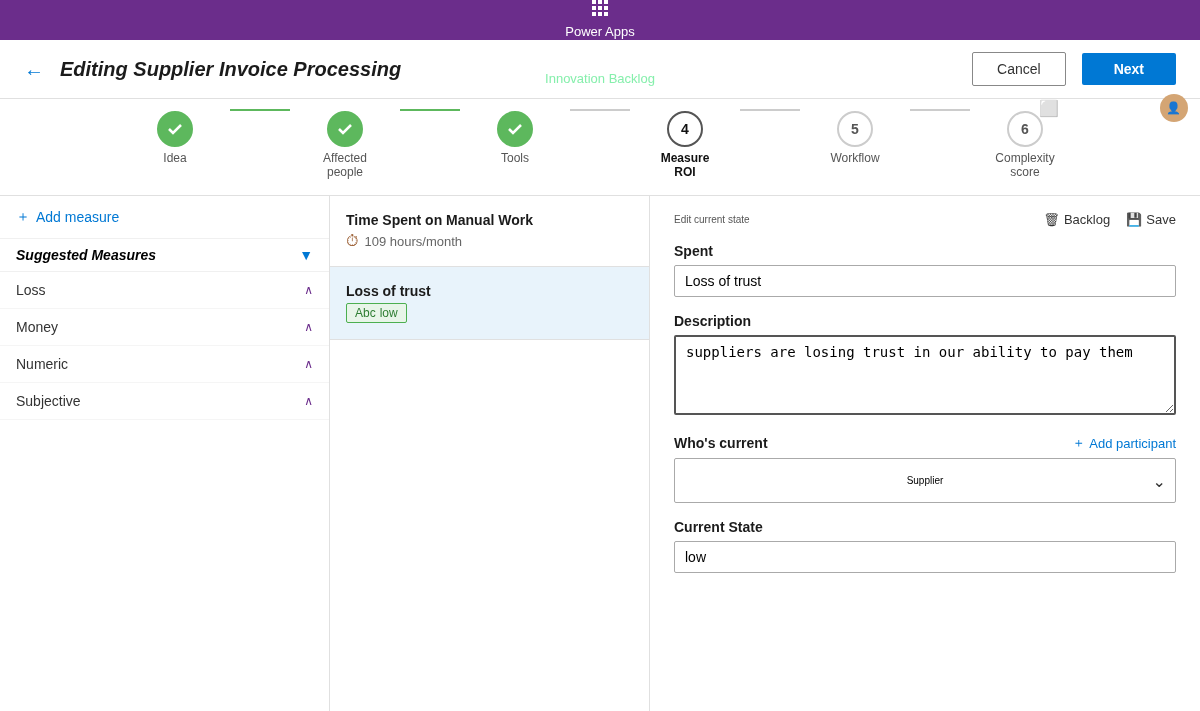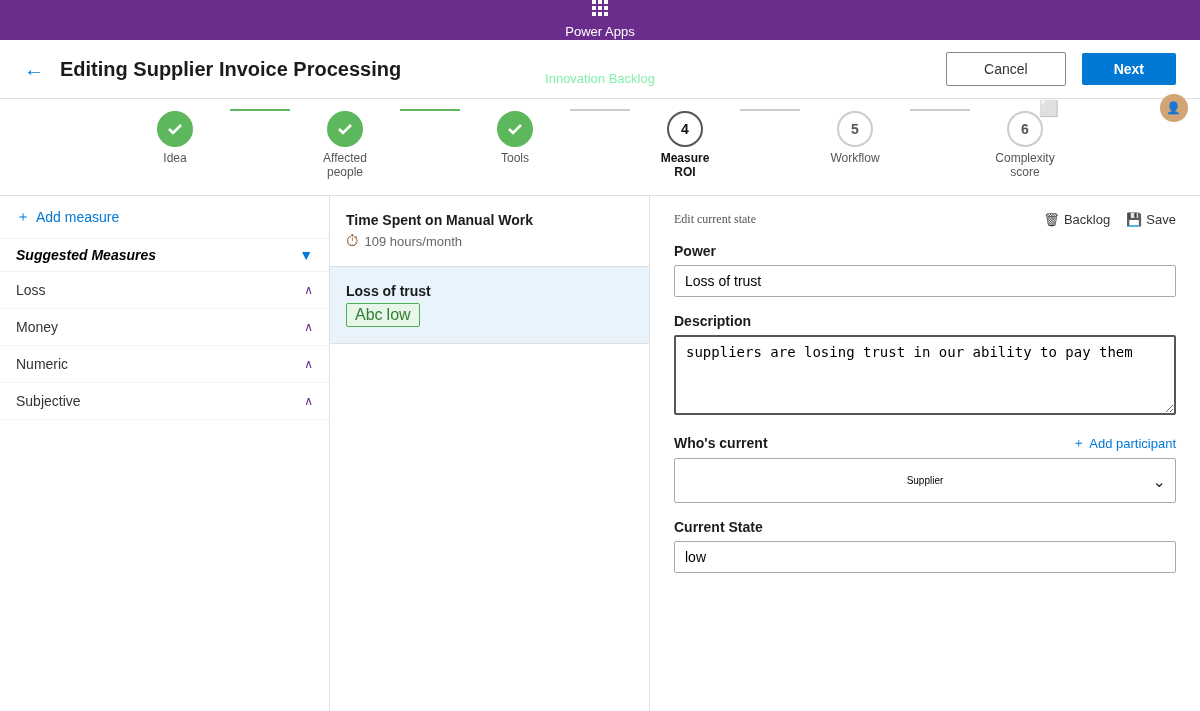--- a/index.html
+++ b/index.html
@@ -28,26 +28,26 @@
     
     .header {
       background: white;
       padding: 12px 24px;
       display: flex;
       align-items: center;
       border-bottom: 1px solid #e0e0e0;
       gap: 16px;
     }
     .back-btn { color: #0078d4; font-size: 20px; cursor: pointer; text-decoration: none; display: flex; align-items: center; }
-    .page-title { font-size: 20px; font-weight: 600; color: #1b1b1b; flex: 1; }
+    .page-title { font-size: 20px; font-weight: 600; color: #1b1b1b; flex: 1; font-style: italic; }
     .btn-cancel {
       border: 1px solid #888;
       background: white;
       color: #333;
-      padding: 8px 37px;
+      padding: 8px 24px;
       font-size: 14px;
       cursor: pointer;
       border-radius: 2px;
     }
     .btn-next {
       background: #0078d4;
       color: white;
       border: none;
       padding: 8px 32px;
       font-size: 14px;
@@ -168,40 +168,40 @@
     .measure-card.selected { background: #e8f3fb; }
     .measure-card-title { font-size: 14px; font-weight: 600; margin-bottom: 4px; color: #1b1b1b; }
     .measure-card-subtitle { font-size: 13px; color: #666; display: flex; align-items: center; gap: 6px; }
     .tag-badge {
       display: inline-flex;
       align-items: center;
       background: #e8f5e9;
       border: 1px solid #4caf50;
       color: #2e7d32;
       padding: 2px 8px;
-      font-size: 16px;
+      font-size: 12px;
       font-weight: 500;
       border-radius: 2px;
       gap: 4px;
     }
 
     
     .right-panel {
       flex: 1;
       background: white;
       padding: 16px 24px;
       overflow-y: auto;
     }
     .edit-state-header {
       display: flex;
       align-items: center;
       justify-content: space-between;
       margin-bottom: 16px;
     }
-    .edit-state-title { font-size: 12px; color: #555; font-family: Liberation Serif, serif; }
+    .edit-state-title { font-size: 10px; color: #555; }
     .edit-actions { display: flex; align-items: center; gap: 16px; }
     .edit-action-btn {
       display: flex;
       align-items: center;
       gap: 4px;
       color: #333;
       cursor: pointer;
       font-size: 13px;
       background: none;
       border: none;
@@ -423,21 +423,21 @@
           <span>Backlog</span>
         </button>
         <button class="edit-action-btn">
           <span>💾</span>
           <span>Save</span>
         </button>
       </div>
     </div>
 
     <div class="form-group">
-      <label class="form-label">Power</label>
+      <label class="form-label">Spent</label>
       <input type="text" class="form-input" value="Loss of trust" style="">
     </div>
 
     <div class="form-group">
       <label class="form-label">Description</label>
       <textarea class="form-textarea" style="">suppliers are losing trust in our ability to pay them</textarea>
     </div>
 
     <div class="form-group">
       <div class="who-impacted-header">

